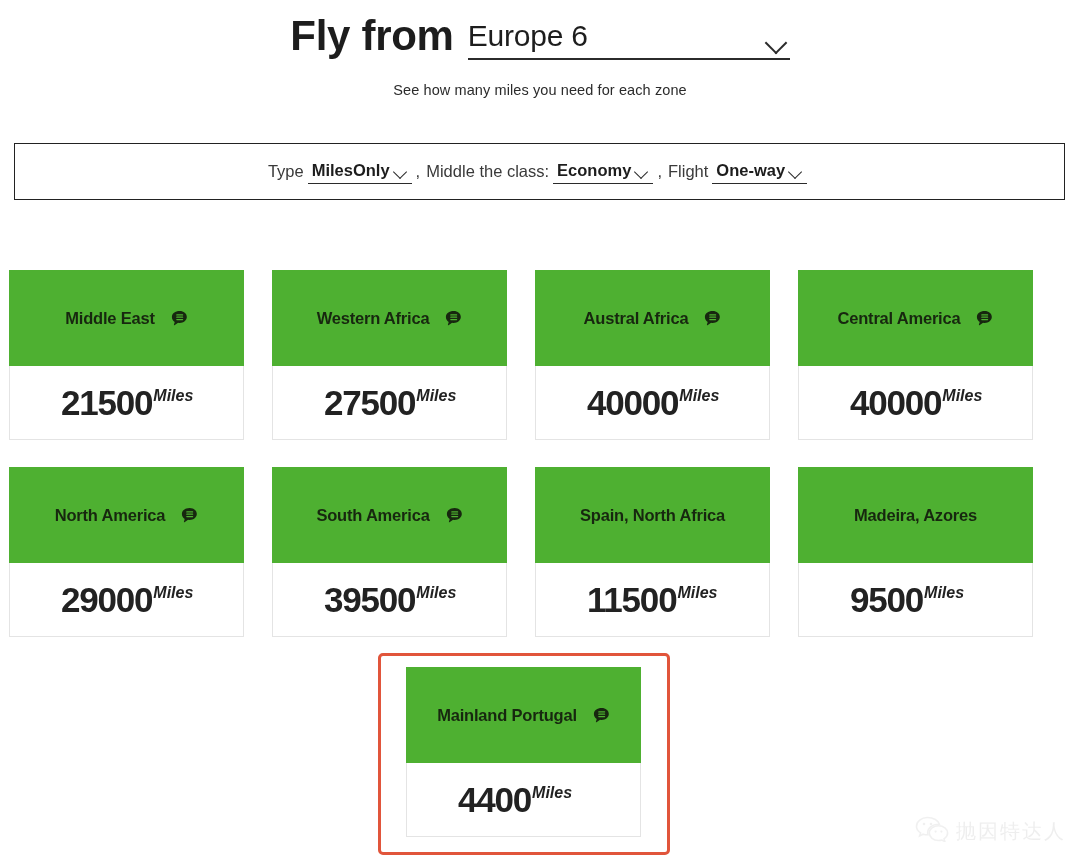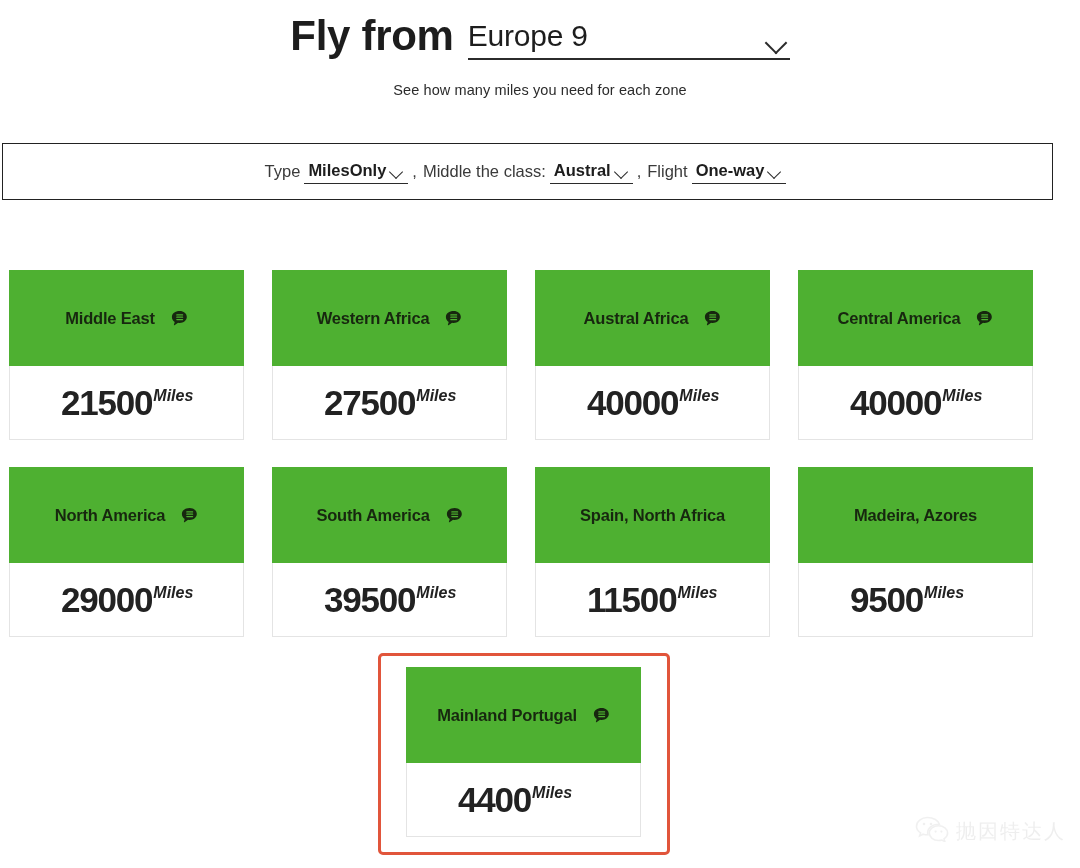--- a/index.html
+++ b/index.html
@@ -94,21 +94,21 @@
     font-size: 14.5px;
     color: #2b2b2b;
     margin-top: 22px;
     letter-spacing: 0.1px;
   }
 
   
   .filter-bar {
     position: absolute;
     top: 143px;
-    left: 2px;
+    left: 14px;
     width: 1051px;
     height: 57px;
     border: 1.5px solid #222222;
     background: #ffffff;
     box-sizing: border-box;
     display: flex;
     align-items: center;
     justify-content: center;
   }
   .filter-inner {
@@ -254,40 +254,40 @@
     font-family: "DejaVu Sans", sans-serif;
   }
 </style>
 </head>
 <body>
 
 <div class="header">
   <div class="header-row">
     <span class="fly-from-label">Fly from</span>
     <div class="origin-select">
-      <span class="origin-value">Europe 9</span>
+      <span class="origin-value">Europe 6</span>
       <span class="chevron"></span>
     </div>
   </div>
   <div class="subtitle">See how many miles you need for each zone</div>
 </div>
 
 <div class="filter-bar">
   <div class="filter-inner">
 
     <span class="filter-static">Type</span>
     <span class="filter-select">
       <span class="val">MilesOnly</span>
       <span class="chevron small"></span>
     </span>
     <span class="comma">,</span>
 
     <span class="filter-static">Middle the class:</span>
     <span class="filter-select">
-      <span class="val">Austral</span>
+      <span class="val">Economy</span>
       <span class="chevron small"></span>
     </span>
     <span class="comma">,</span>
 
     <span class="filter-static">Flight</span>
     <span class="filter-select">
       <span class="val">One-way</span>
       <span class="chevron small"></span>
     </span>
 

